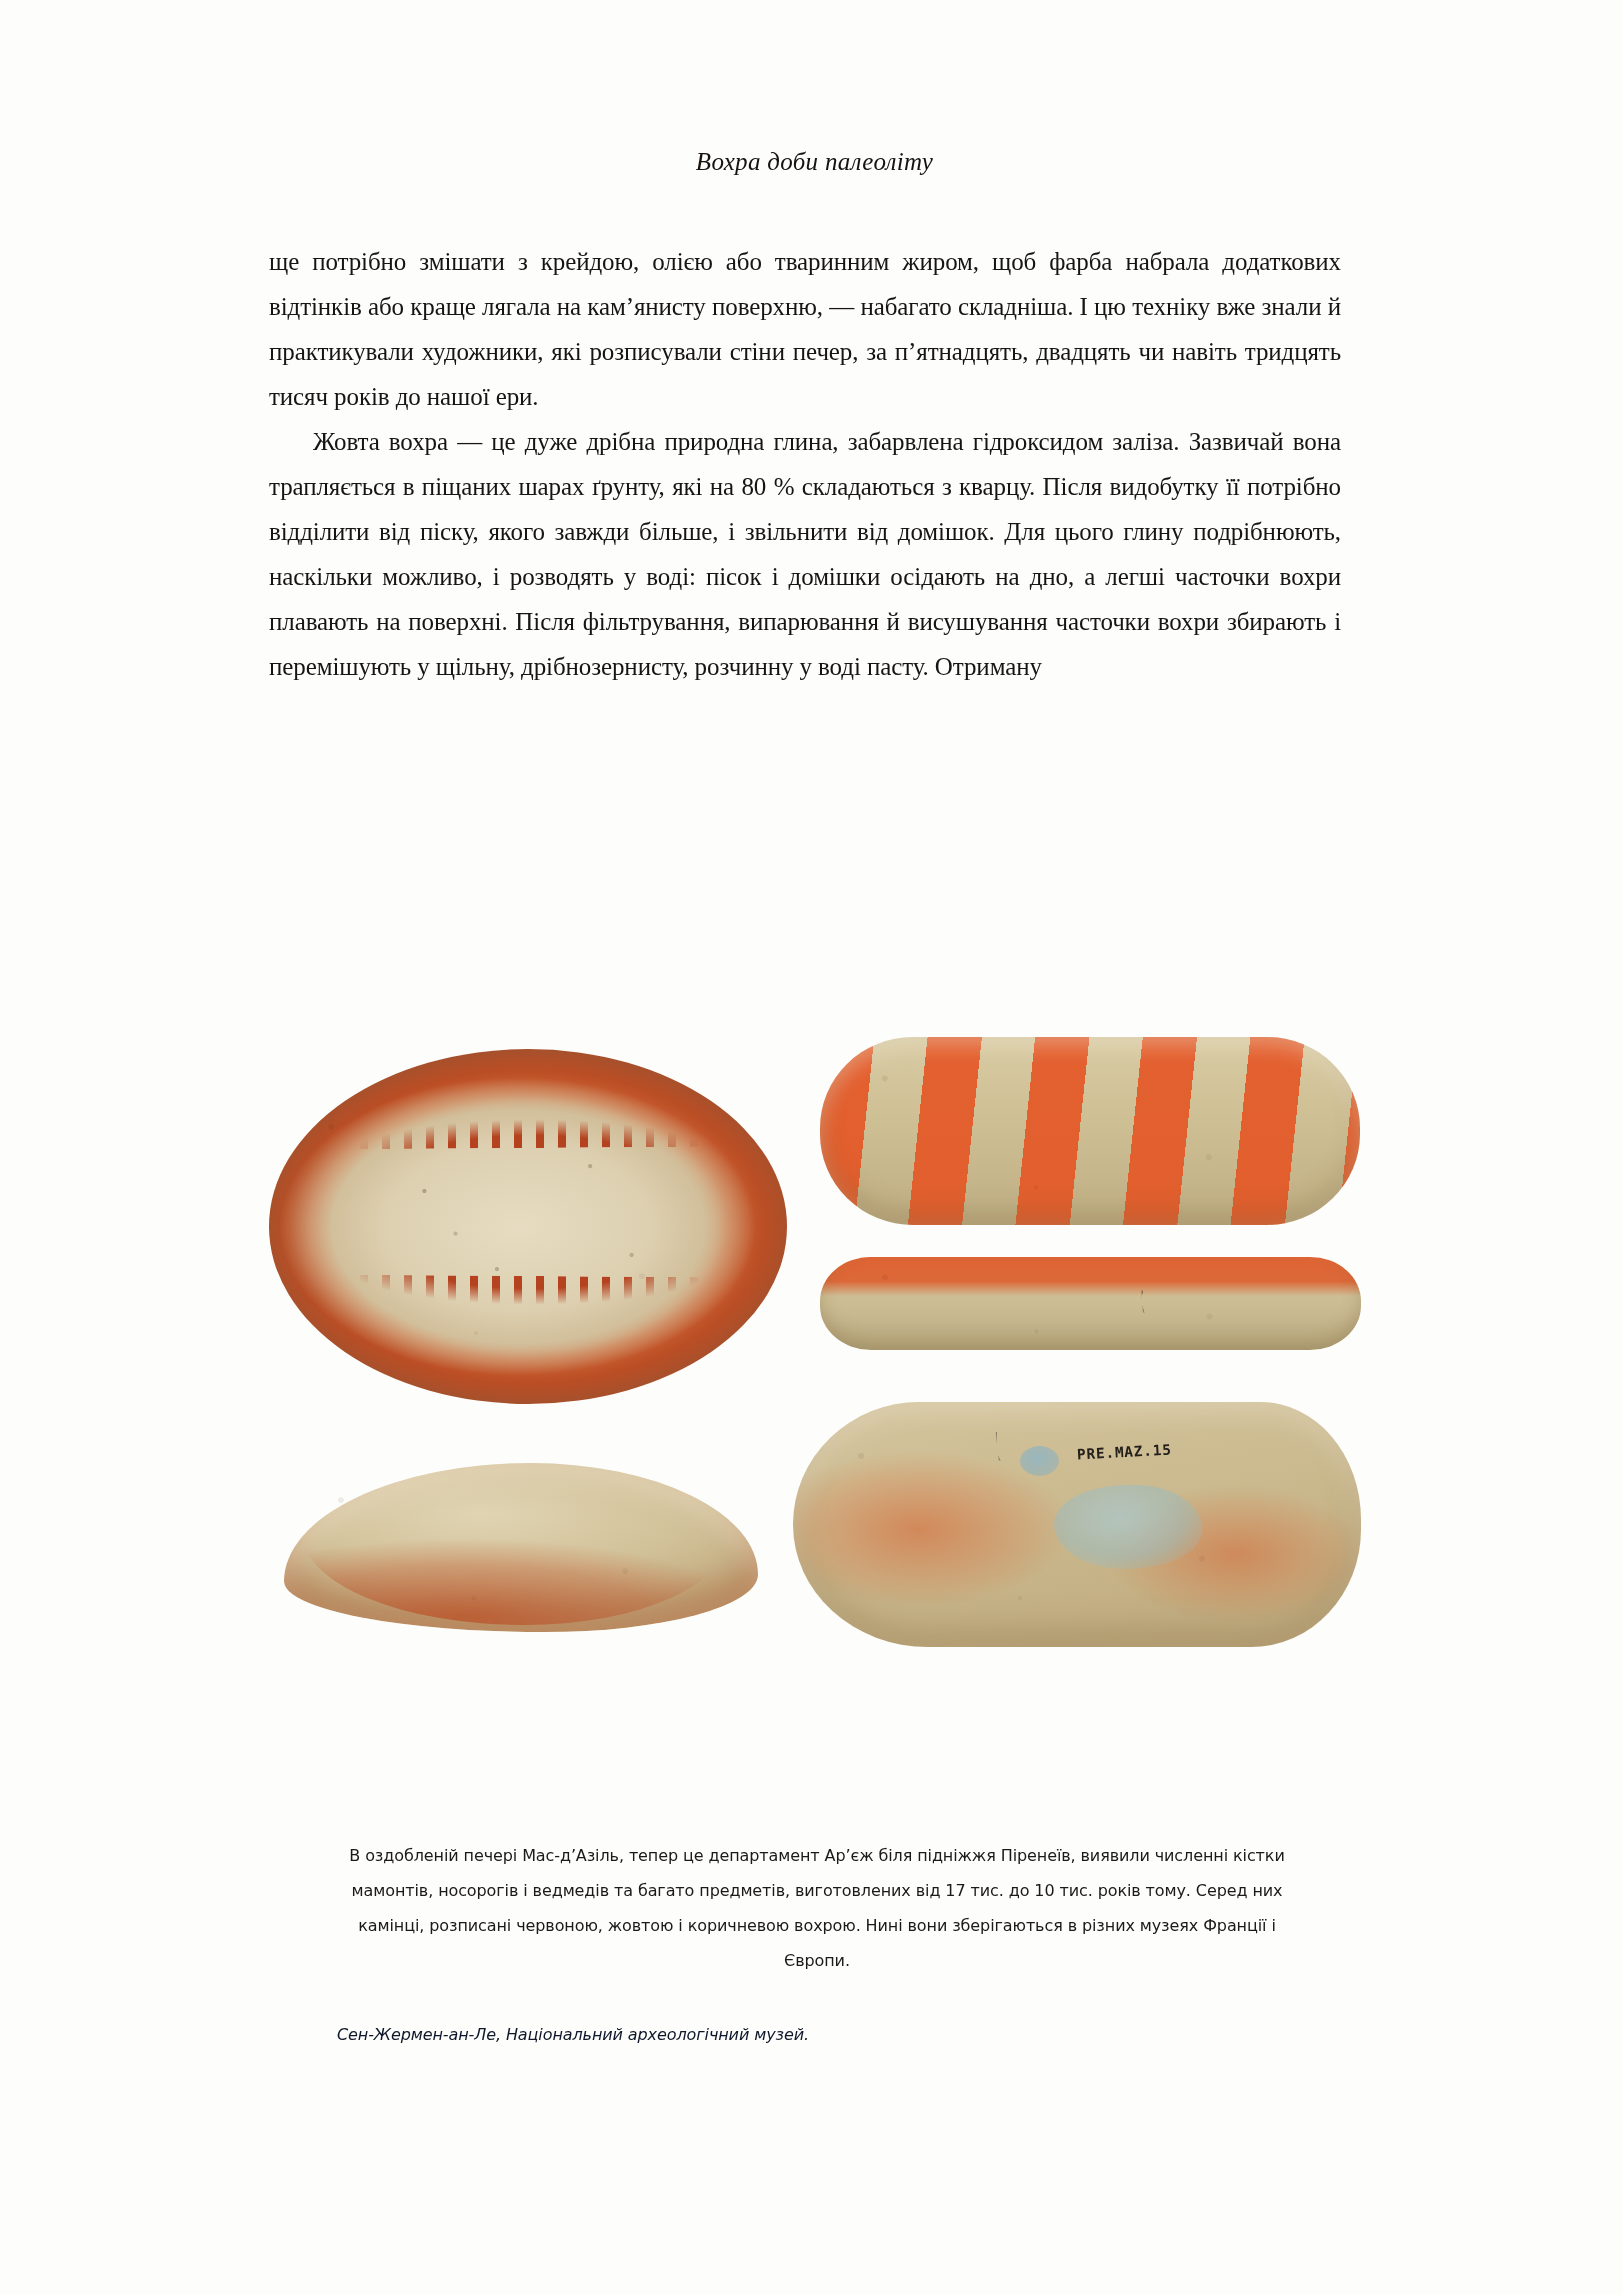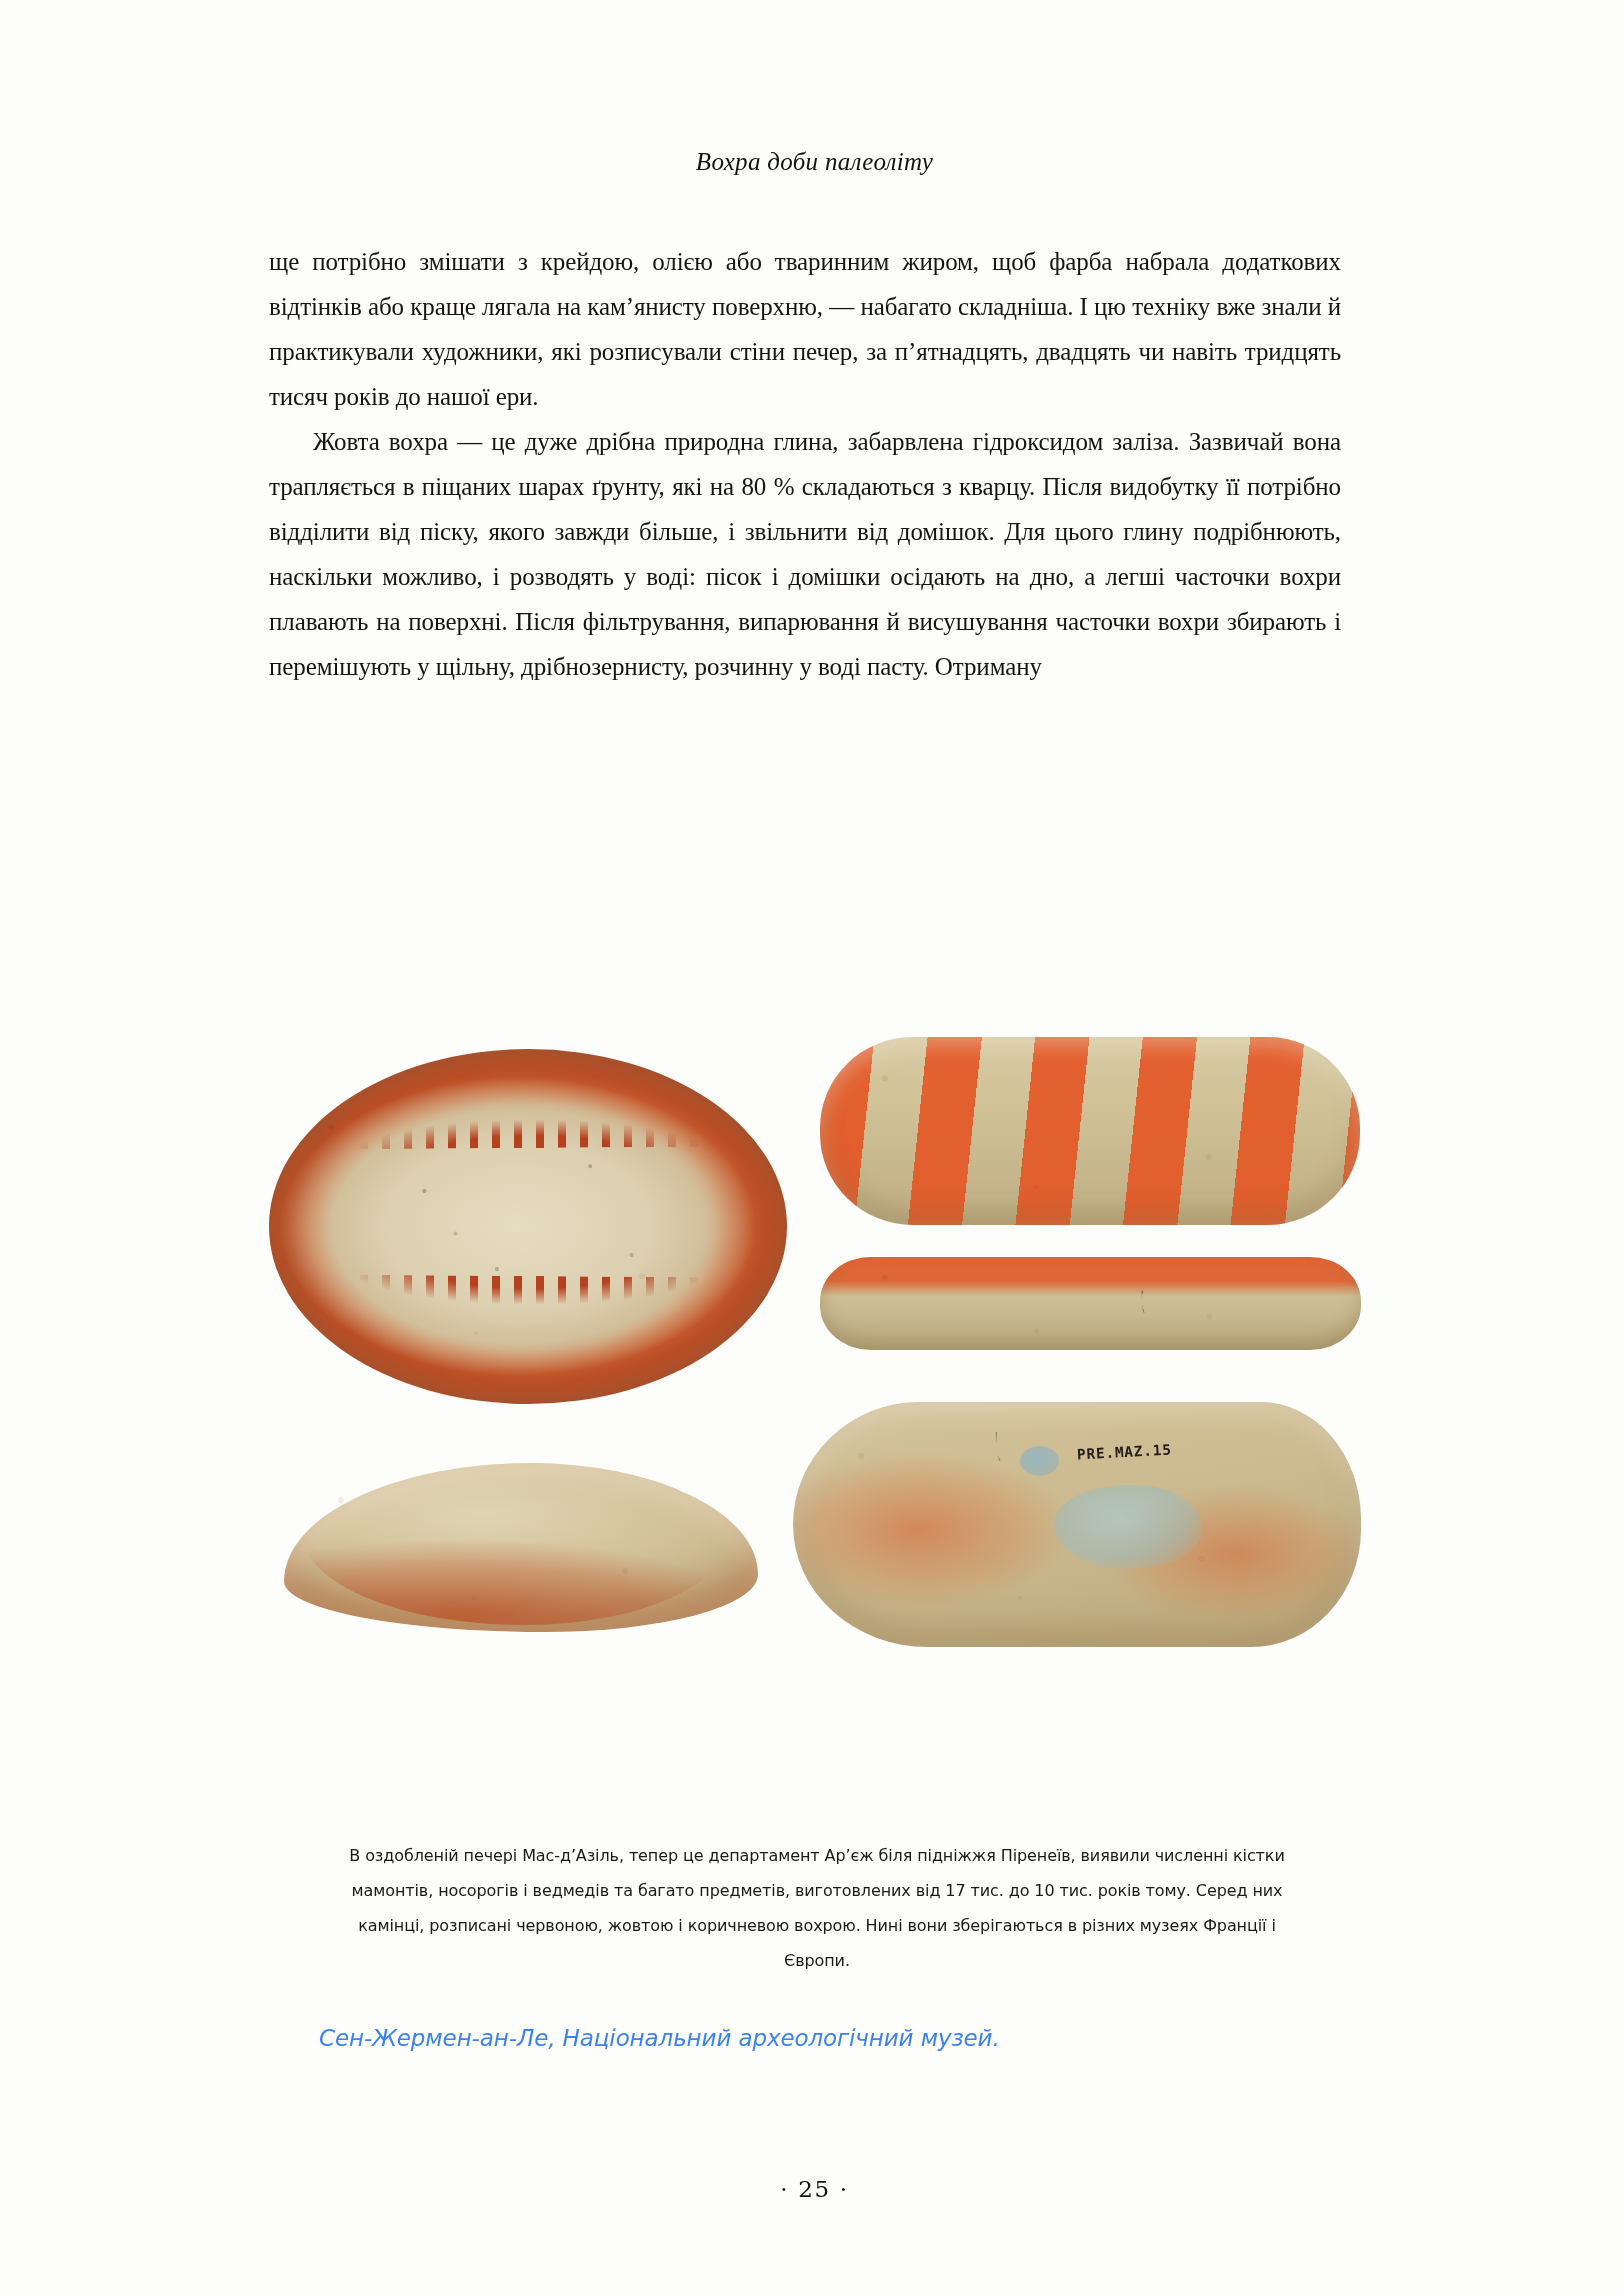--- a/index.html
+++ b/index.html
@@ -91,26 +91,26 @@
     font-family: "DejaVu Sans", sans-serif;
     font-size: 16px;
     line-height: 35px;
     color: #1c1a17;
     text-align: center;
     letter-spacing: -0.1px;
   }
   .caption-credit {
     position: absolute;
     top: 1989px;
-    left: 50px;
+    left: 68px;
     width: 964px;
     font-family: "DejaVu Sans", sans-serif;
     font-style: italic;
-    font-size: 23px;
-    color: #3b82f6;
+    font-size: 16px;
+    color: #0f172a;
     letter-spacing: -0.1px;
   }
   .folio {
     position: absolute;
     top: 2140px;
     left: 0;
     width: 1091px;
     text-align: center;
     font-family: "DejaVu Serif", "Liberation Serif", serif;
     font-size: 23px;
@@ -282,16 +282,15 @@
         <div class="scribble"></div>
         <div class="label">PRE.MAZ.15</div>
         <div class="grain"></div>
       </div>
 
     </div>
 
     <div class="caption-body">В оздобленій печері Мас-д’Азіль, тепер це департамент Ар’єж біля підніжжя Піренеїв, виявили численні кістки мамонтів, носорогів і ведмедів та багато предметів, виготовлених від 17 тис. до 10 тис. років тому. Серед них камінці, розписані червоною, жовтою і коричневою вохрою. Нині вони зберігаються в різних музеях Франції і Європи.</div>
     <div class="caption-credit">Сен-Жермен-ан-Ле, Національний археологічний музей.</div>
 
-    <div class="folio">· 25 ·</div>
   </div>
 </div>
 
 
 </body></html>

